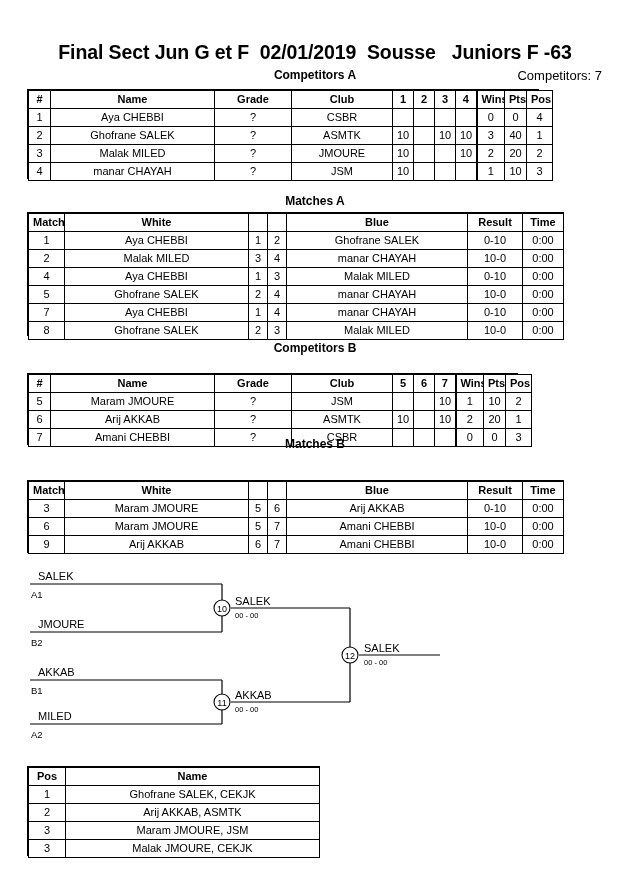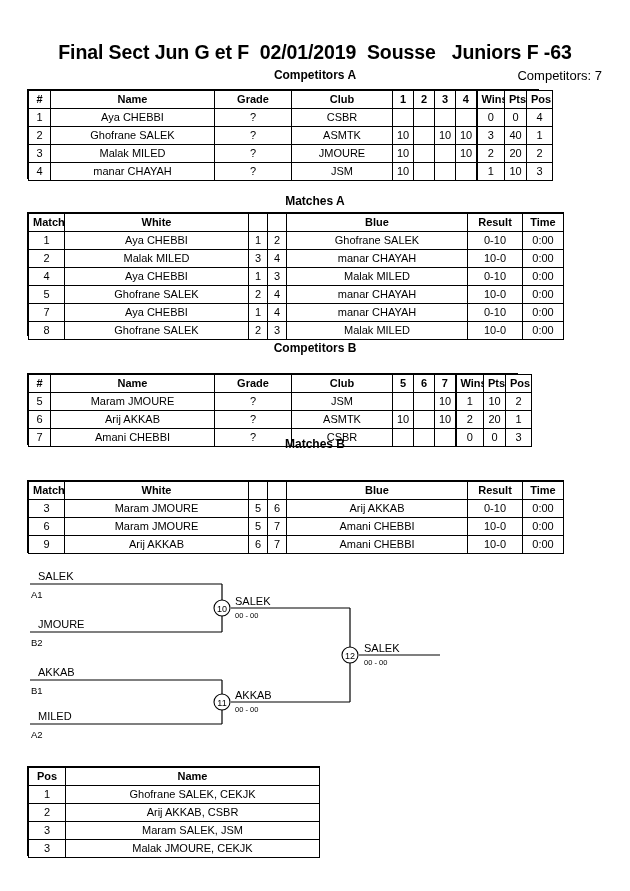--- a/index.html
+++ b/index.html
@@ -478,24 +478,24 @@
       <th>Name</th>
     </tr>
   </thead>
   <tbody>
     <tr>
       <td class="c">1</td>
       <td class="l">Ghofrane SALEK, CEKJK</td>
     </tr>
     <tr>
       <td class="c">2</td>
-      <td class="l">Arij AKKAB, CSBR</td>
-    </tr>
-    <tr>
-      <td class="c">3</td>
-      <td class="l">Maram SALEK, JSM</td>
+      <td class="l">Arij AKKAB, ASMTK</td>
+    </tr>
+    <tr>
+      <td class="c">3</td>
+      <td class="l">Maram JMOURE, JSM</td>
     </tr>
     <tr>
       <td class="c">3</td>
       <td class="l">Malak JMOURE, CEKJK</td>
     </tr>
   </tbody>
 </table>
 
 </body></html>

